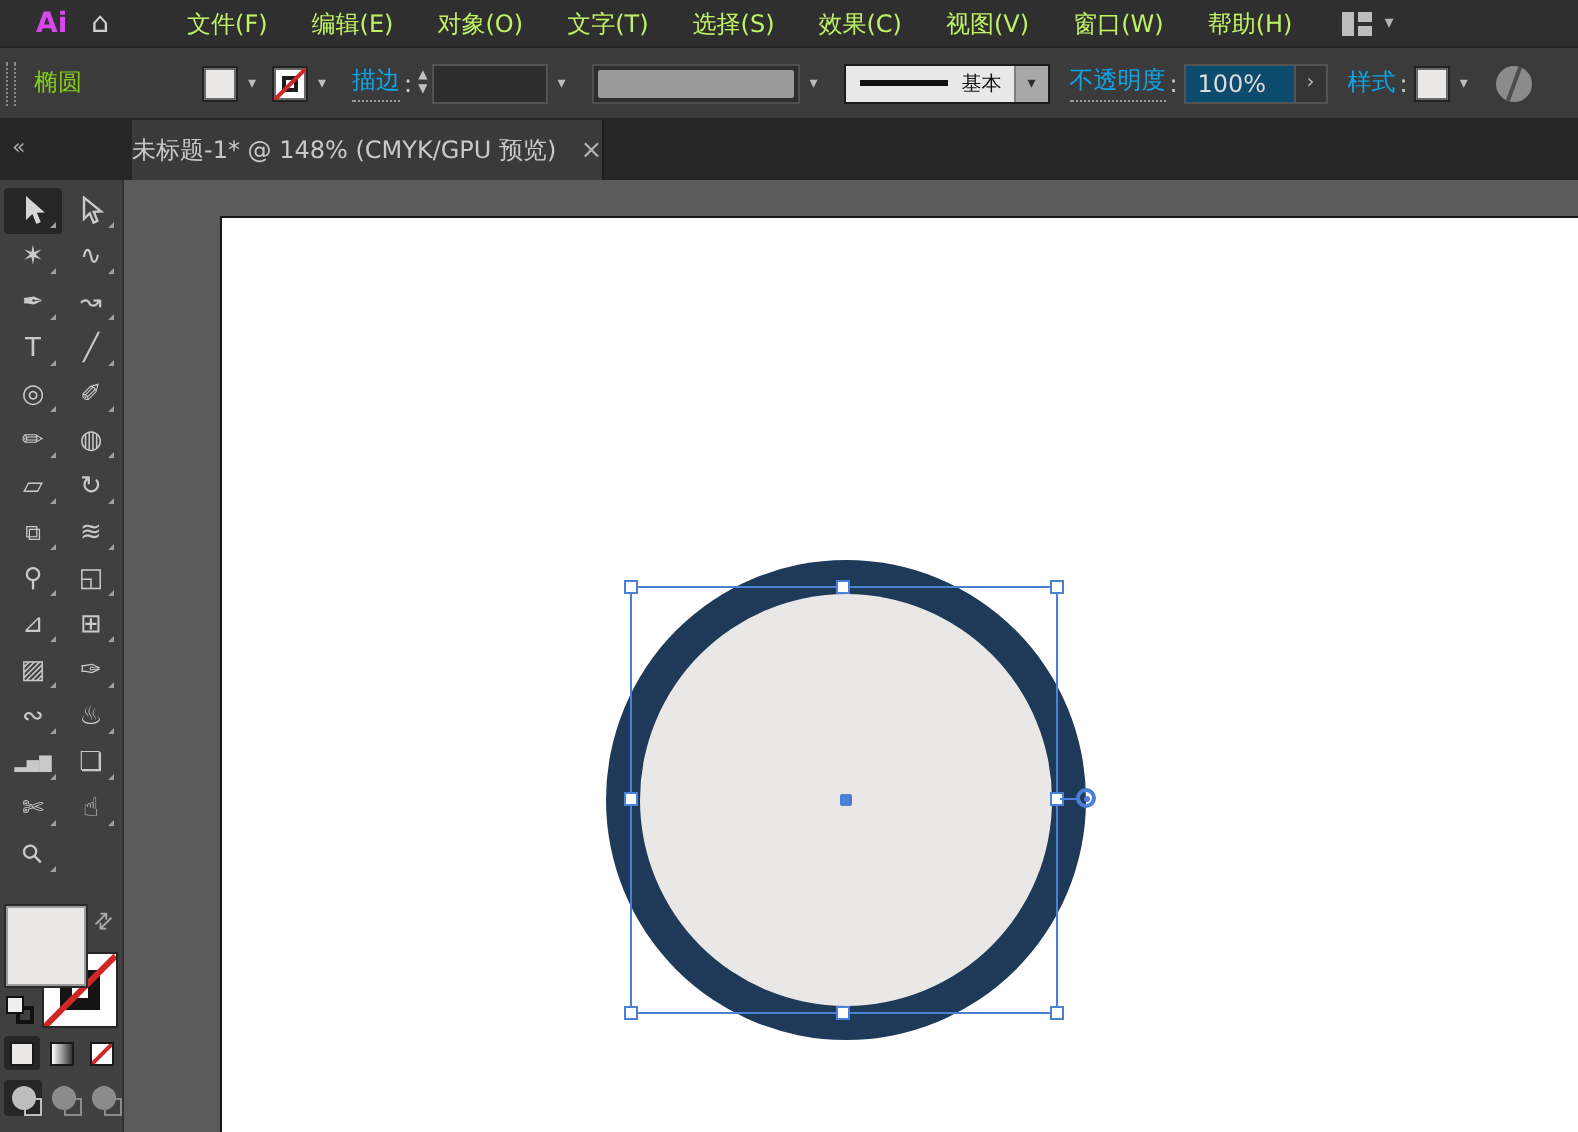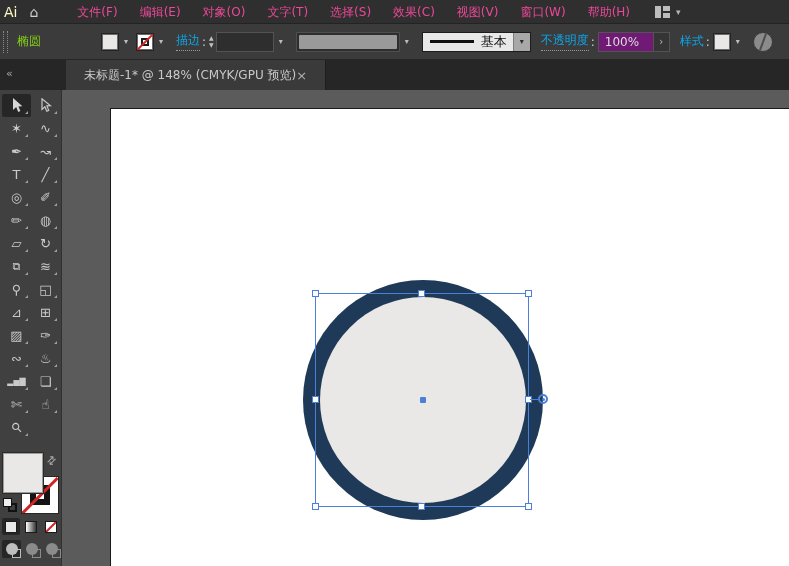--- a/index.html
+++ b/index.html
@@ -1,23 +1,23 @@
 <!DOCTYPE html>
 <html><head>
 <meta charset="utf-8">
 <style>
   *{margin:0;padding:0;box-sizing:border-box}
   html,body{width:789px;height:566px;overflow:hidden}
   body{font-family:"DejaVu Sans","Liberation Sans",sans-serif;background:#5b5b5b;position:relative;color:#d4d4d4;font-size:12px;-webkit-font-smoothing:antialiased}
 
   
   .menubar{position:absolute;top:0;left:0;right:0;height:24px;background:#2f2f2f;display:flex;align-items:center;border-bottom:1px solid #232323}
-  .ai-logo{color:#fef9c3;font-weight:normal;font-size:14px;padding:0 8px 0 4px;letter-spacing:0}
+  .ai-logo{color:#d946ef;font-weight:bold;font-size:14px;padding:0 8px 0 18px;letter-spacing:0}
   .home-ico{color:#cfcfcf;font-size:14px;padding:0 10px 0 4px}
-  .menu-item{padding:0 11px;height:24px;line-height:24px;color:#ec4899;cursor:default;white-space:nowrap}
+  .menu-item{padding:0 11px;height:24px;line-height:24px;color:#bef264;cursor:default;white-space:nowrap}
   .menubar .spacer{flex:0 0 18px}
   .ws-ico{display:inline-block;width:15px;height:12px;position:relative;margin-left:14px}
   .ws-ico i{position:absolute;background:#bdbdbd}
   .ws-ico .a{left:0;top:0;width:6px;height:12px}
   .ws-ico .b{left:8px;top:0;width:7px;height:5px}
   .ws-ico .c{left:8px;top:7px;width:7px;height:5px}
   .chev{color:#b5b5b5;font-size:9px;margin-left:6px}
 
   
   .controlbar{position:absolute;top:24px;left:0;right:0;height:36px;background:#3b3b3b;border-bottom:1px solid #262626;display:flex;align-items:center;white-space:nowrap;overflow:hidden}
@@ -31,32 +31,32 @@
   .lbl{color:#0ea5e9;border-bottom:1px dotted #9a9a9a;padding-bottom:1px}
   .colon{margin:0 3px 0 2px;color:#cfcfcf}
   .stepper{display:inline-flex;flex-direction:column;justify-content:center;gap:1px;margin-right:2px}
   .stepper span{font-size:6px;line-height:6px;color:#c2c2c2;text-align:center}
   .field{background:#2e2e2e;border:1px solid #535353;height:20px;display:inline-flex;align-items:center;padding:0 6px;color:#dcdcdc}
   .field.stroke-w{width:58px}
   .brush-dd{width:104px;height:20px;background:#2e2e2e;border:1px solid #4e4e4e;display:inline-flex;align-items:center;padding:2px}
   .brush-dd .inner{flex:1;height:14px;background:#9a9a9a;border-radius:1px}
   .stylebox{height:20px;background:#e8e8e8;border:1px solid #1c1c1c;display:inline-flex;align-items:center}
   .stylebox .line{width:44px;height:3px;background:#111;margin:0 7px}
-  .stylebox .txt{color:#111;font-size:13px;padding-right:6px}
+  .stylebox .txt{color:#111;font-size:10px;padding-right:6px}
   .stylebox .cv{width:17px;height:100%;background:#a8a8a8;color:#2c2c2c;font-size:8px;display:flex;align-items:center;justify-content:center;border-left:1px solid #7d7d7d}
-  .opac-field{width:56px;height:20px;background:#701a75;border:1px solid #535353;display:inline-flex;align-items:center;padding:0 6px;color:#dcdcdc}
+  .opac-field{width:56px;height:20px;background:#0c4a6e;border:1px solid #535353;display:inline-flex;align-items:center;padding:0 6px;color:#dcdcdc}
   .arrow-btn{width:16px;height:20px;background:#353535;border:1px solid #535353;border-left:none;color:#bbb;display:inline-flex;align-items:center;justify-content:center;font-size:10px}
   .sphere{width:20px;height:20px;border-radius:50%;background:#8b8b8b;border:1px solid #3a3a3a;position:relative;overflow:hidden}
   .sphere::before{content:"";position:absolute;left:45%;top:-2px;bottom:-2px;width:2px;background:#4d4d4d;transform:rotate(20deg)}
   .mgap{margin-left:10px}.sgap{margin-left:5px}
 
   
   .tabbar{position:absolute;top:60px;left:0;right:0;height:30px;background:#262626}
   .collapse{position:absolute;left:6px;top:7px;color:#a8a8a8;font-size:11px}
-  .tab{position:absolute;left:66px;top:0;height:30px;background:#3a3a3a;display:flex;align-items:center;padding:0 18px;border-right:1px solid #1d1d1d;color:#c9c9c9}
+  .tab{position:absolute;left:66px;top:0;height:30px;background:#3a3a3a;display:flex;align-items:center;padding:0 0;gap:12px;border-right:1px solid #1d1d1d;color:#c9c9c9}
   .tab .close{color:#b0b0b0;font-size:13px}
 
   
   .toolbar{position:absolute;top:90px;left:0;width:62px;bottom:0;background:#404040;border-right:1px solid #313131}
   .tools{display:grid;grid-template-columns:29px 29px;padding:4px 2px 0 2px}
   .tool{height:23px;display:flex;align-items:center;justify-content:center;color:#c9c9c9;font-size:13px;position:relative;border-radius:2px}
   .tool::after{content:"";position:absolute;right:3px;bottom:3px;border-left:3px solid transparent;border-bottom:3px solid #9f9f9f}
   .tool.empty::after{display:none}
   .tool.active{background:#262626}
   .g{display:inline-block;line-height:1}

